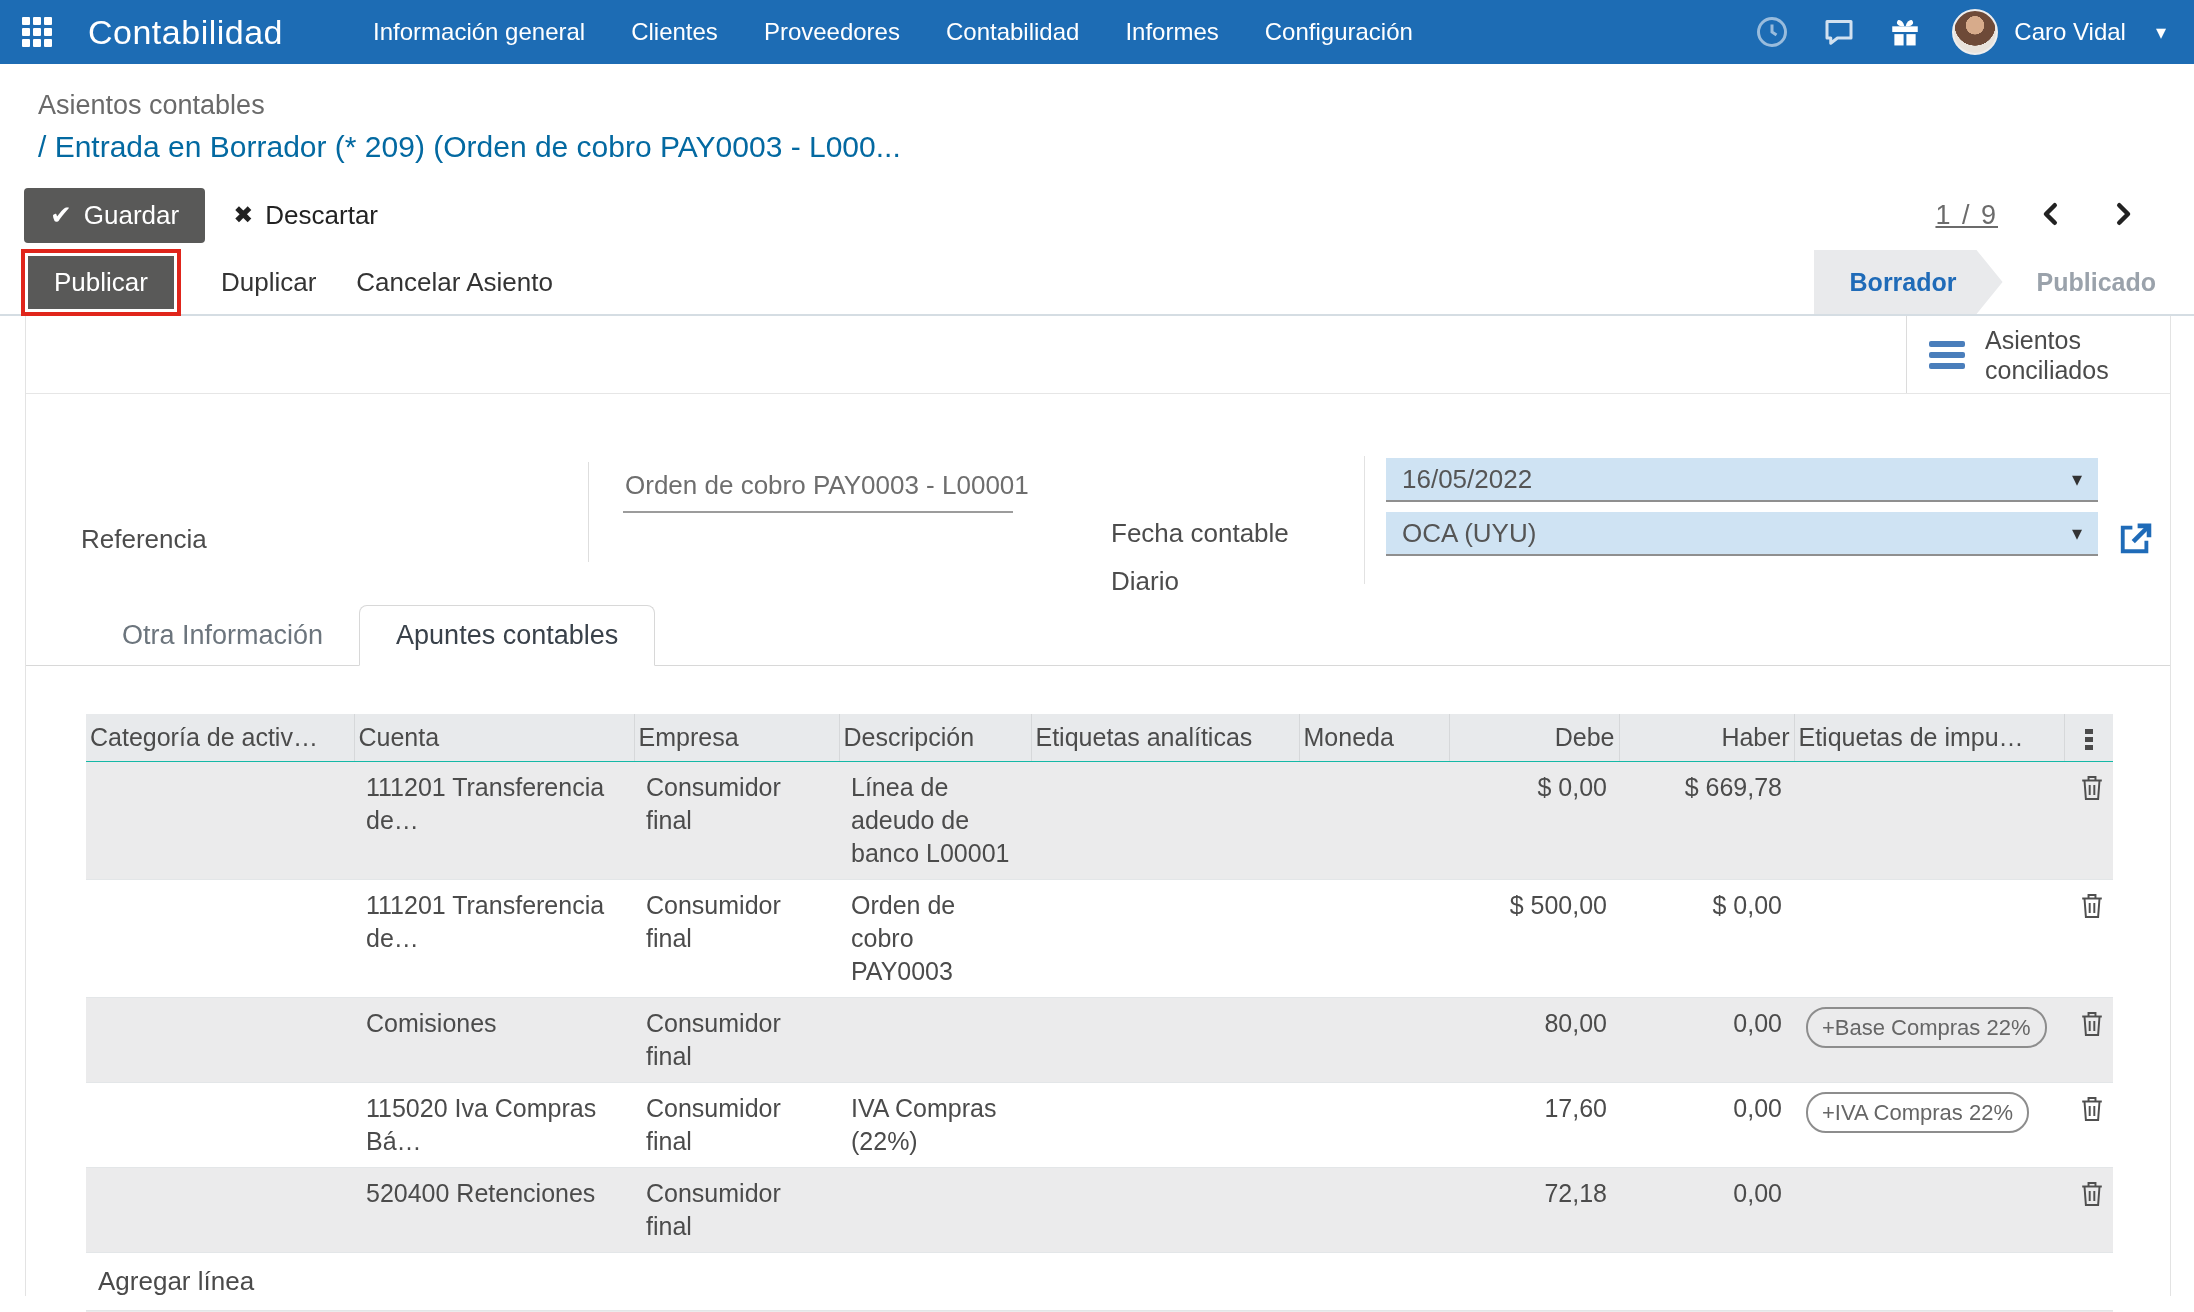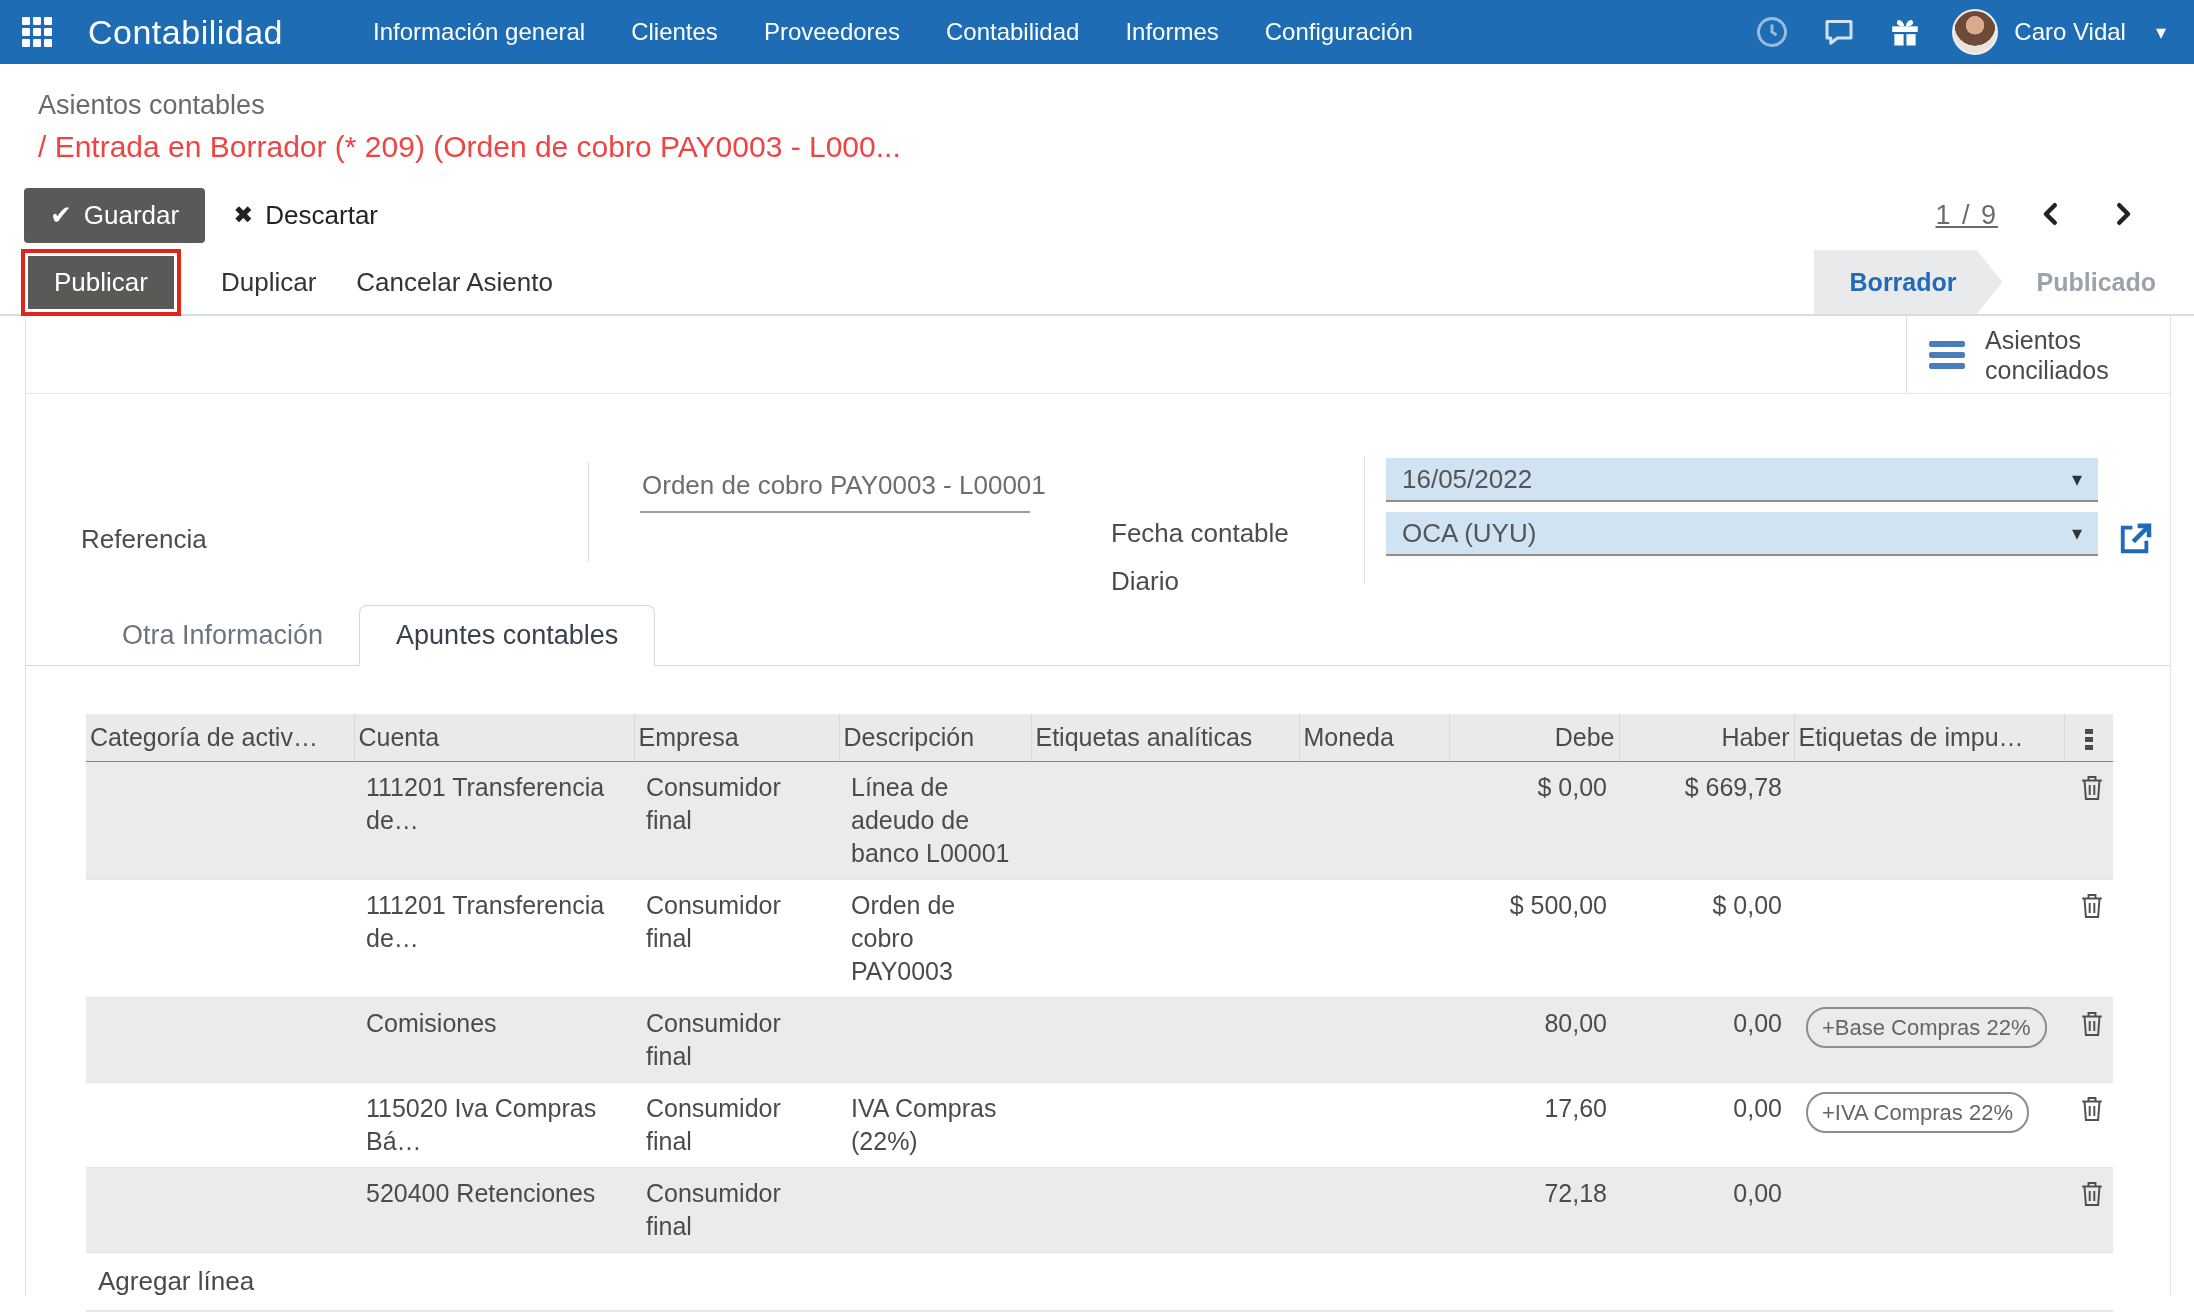--- a/index.html
+++ b/index.html
@@ -16,21 +16,21 @@
   .menu span { color:#fff; font-size:24px; cursor:pointer; }
   .systray { margin-left:auto; display:flex; align-items:center; gap:30px; }
   .systray svg { display:block; }
   .avatar { width:46px; height:46px; border-radius:50%; background:radial-gradient(circle at 50% 34%, #d7ab8b 26%, #6e4a38 27% 58%, #e9e3dc 59%); border:2px solid #eee; }
   .username { color:#fff; font-size:24px; margin-left:-14px; }
   .caret { color:#fff; font-size:20px; }
 
   
   .breadcrumb-area { padding:26px 0 0 38px; height:116px; }
   .bc-parent { font-size:27px; color:#6a6a6a; cursor:pointer; }
-  .bc-current { font-size:30px; color:#ef4444; margin-top:9px; }
+  .bc-current { font-size:30px; color:#0369a1; margin-top:9px; }
 
   
   .control-panel { height:70px; display:flex; align-items:center; padding:0 52px 0 24px; }
   .btn-save { background:#595958; color:#fff; border:none; font-size:26px; padding:12px 26px; border-radius:4px; cursor:pointer; display:flex; align-items:center; gap:12px; font-family:inherit; }
   .btn-discard { background:none; border:none; color:#222; font-size:26px; margin-left:28px; cursor:pointer; display:flex; align-items:center; gap:12px; font-family:inherit; }
   .pager { margin-left:auto; display:flex; align-items:center; gap:34px; }
   .pager-value { font-size:27px; color:#6b6b6b; letter-spacing:2px;text-decoration:underline; }
   .pager-btn { background:none; border:none; cursor:pointer; padding:0 4px; }
 
   
@@ -50,21 +50,21 @@
   .btn-reconciled { width:264px; border:none; border-left:1px solid #dcdcdc; background:#fff; display:flex; align-items:center; gap:20px; padding:0 16px 0 22px; cursor:pointer; text-align:left; font-family:inherit; }
   .bars { display:flex; flex-direction:column; gap:5px; }
   .bars span { width:36px; height:6px; background:#4a7ebb; border-radius:2px; }
   .btn-reconciled .lbl { font-size:25px; color:#4a4a4a; line-height:30px; }
 
   
   .form-area { position:relative; height:210px; }
   .o-label { font-size:26px; font-weight:normal; color:#4c4c4c;margin-top:48px; }
   .ref-label { position:absolute; left:55px; top:82px; }
   .ref-sep { position:absolute; left:562px; top:68px; height:100px; width:1px; background:#dedede; }
-  .ref-input { position:absolute; left:614px; top:70px; width:390px; font-size:26px; color:#6e6e6e; border-bottom:2px solid #9c9c9c; padding:6px 2px 10px 2px; cursor:text; white-space:nowrap; }
+  .ref-input { position:absolute; left:597px; top:70px; width:390px; font-size:26px; color:#6e6e6e; border-bottom:2px solid #9c9c9c; padding:6px 2px 10px 2px; cursor:text; white-space:nowrap; }
   .fecha-label { position:absolute; left:1085px; top:76px; }
   .diario-label { position:absolute; left:1085px; top:124px; }
   .field-sep { position:absolute; left:1338px; top:62px; height:128px; width:1px; background:#e2e2e2; }
   .blue-field { position:absolute; left:1360px; width:712px; height:44px; background:#cfe3f3; border-bottom:2px solid #8f8f8f; font-size:26px; color:#555; display:flex; align-items:center; padding:0 16px; cursor:pointer; }
   .blue-field .dd { margin-left:auto; color:#333; font-size:20px; }
   .fecha-field { top:64px; } .diario-field { top:118px; }
   .ext-link { position:absolute; left:2088px; top:124px; cursor:pointer; }
 
   
   .tabs { display:flex; padding-left:60px; border-bottom:1px solid #d8d8d8; align-items:flex-end; height:62px; }

